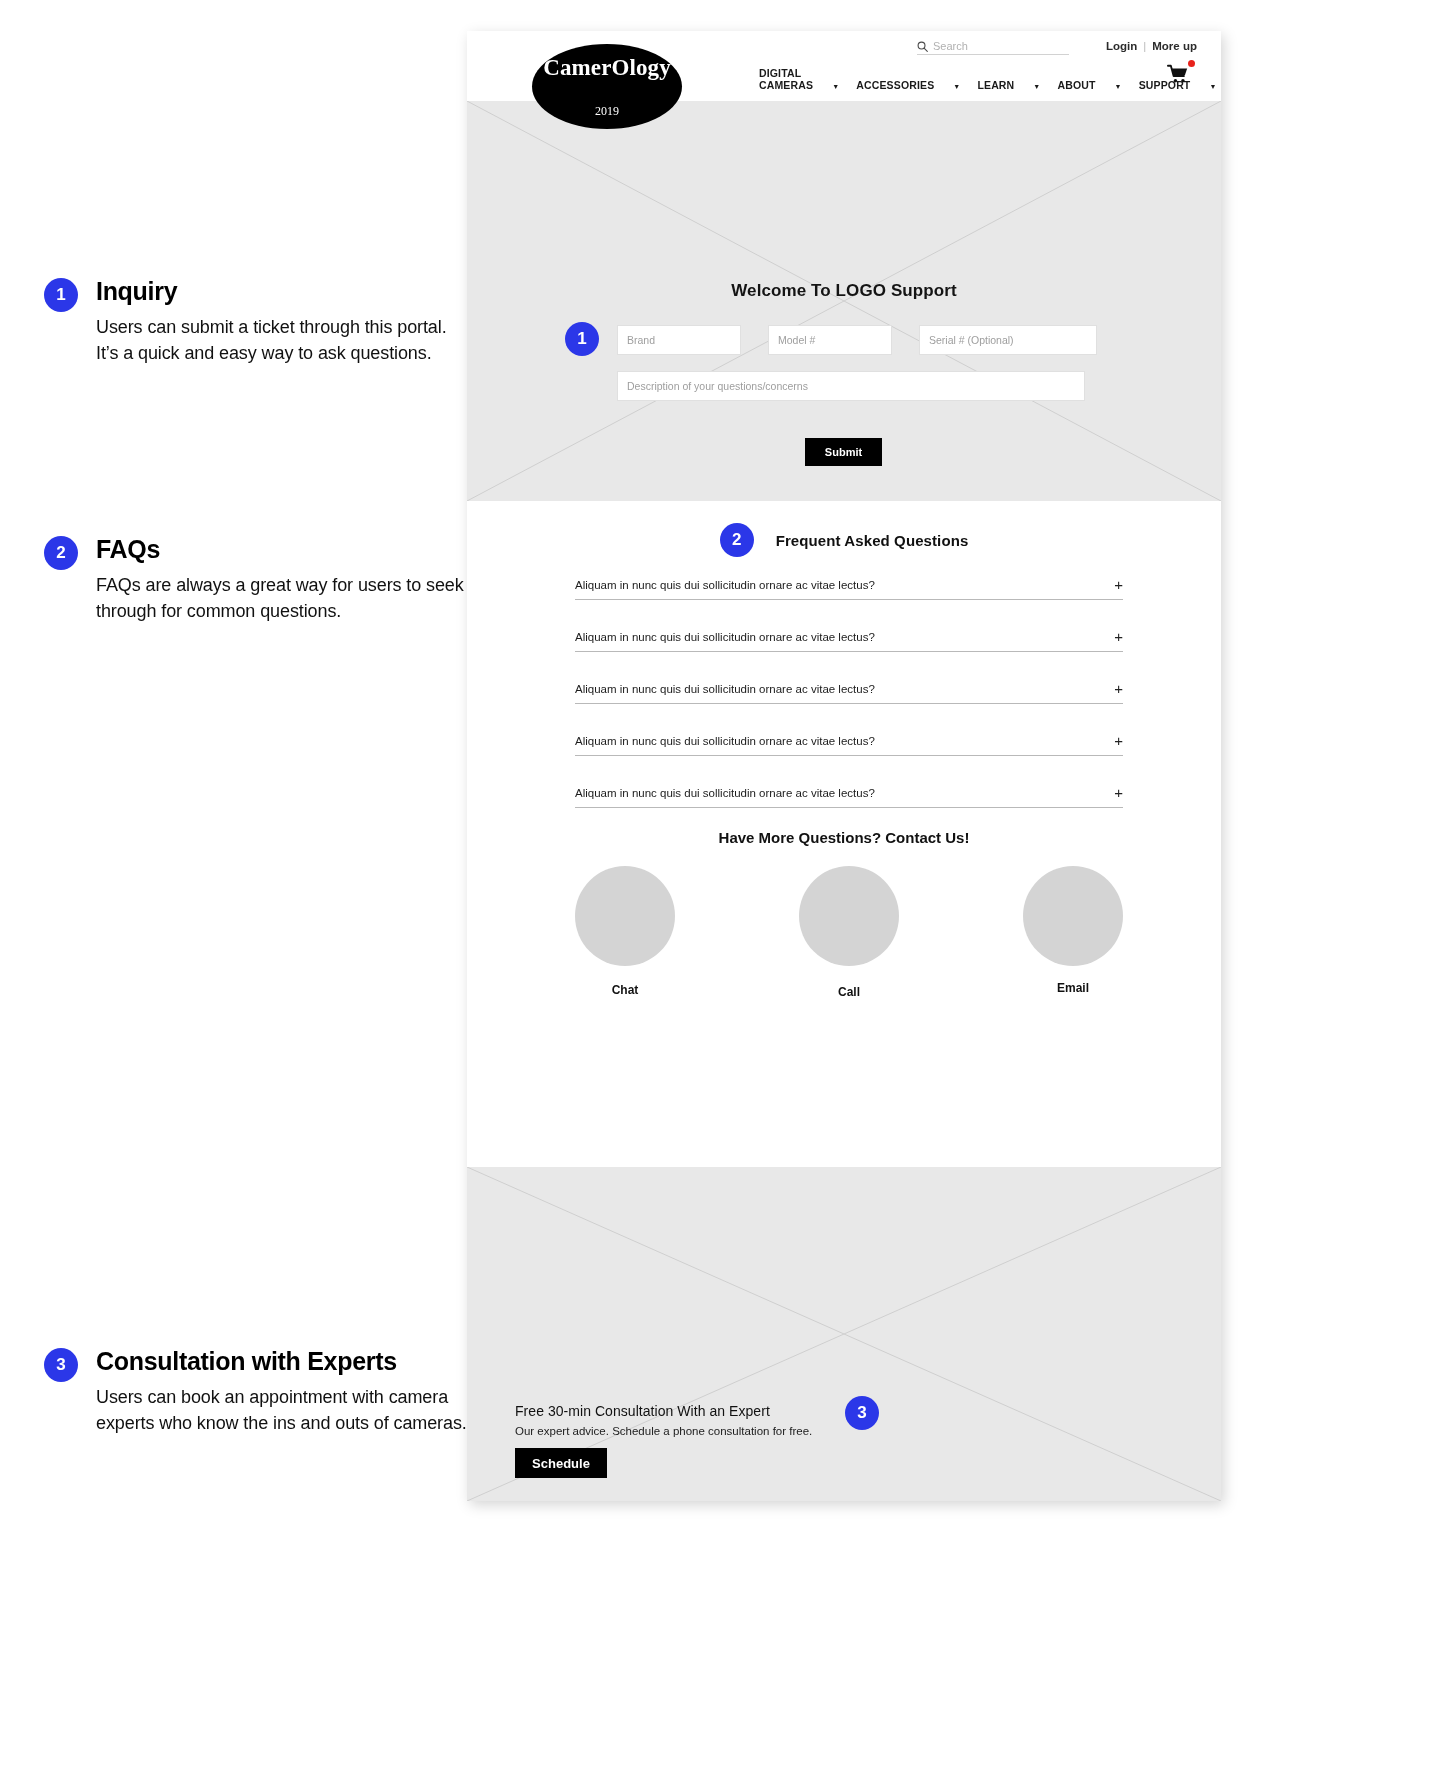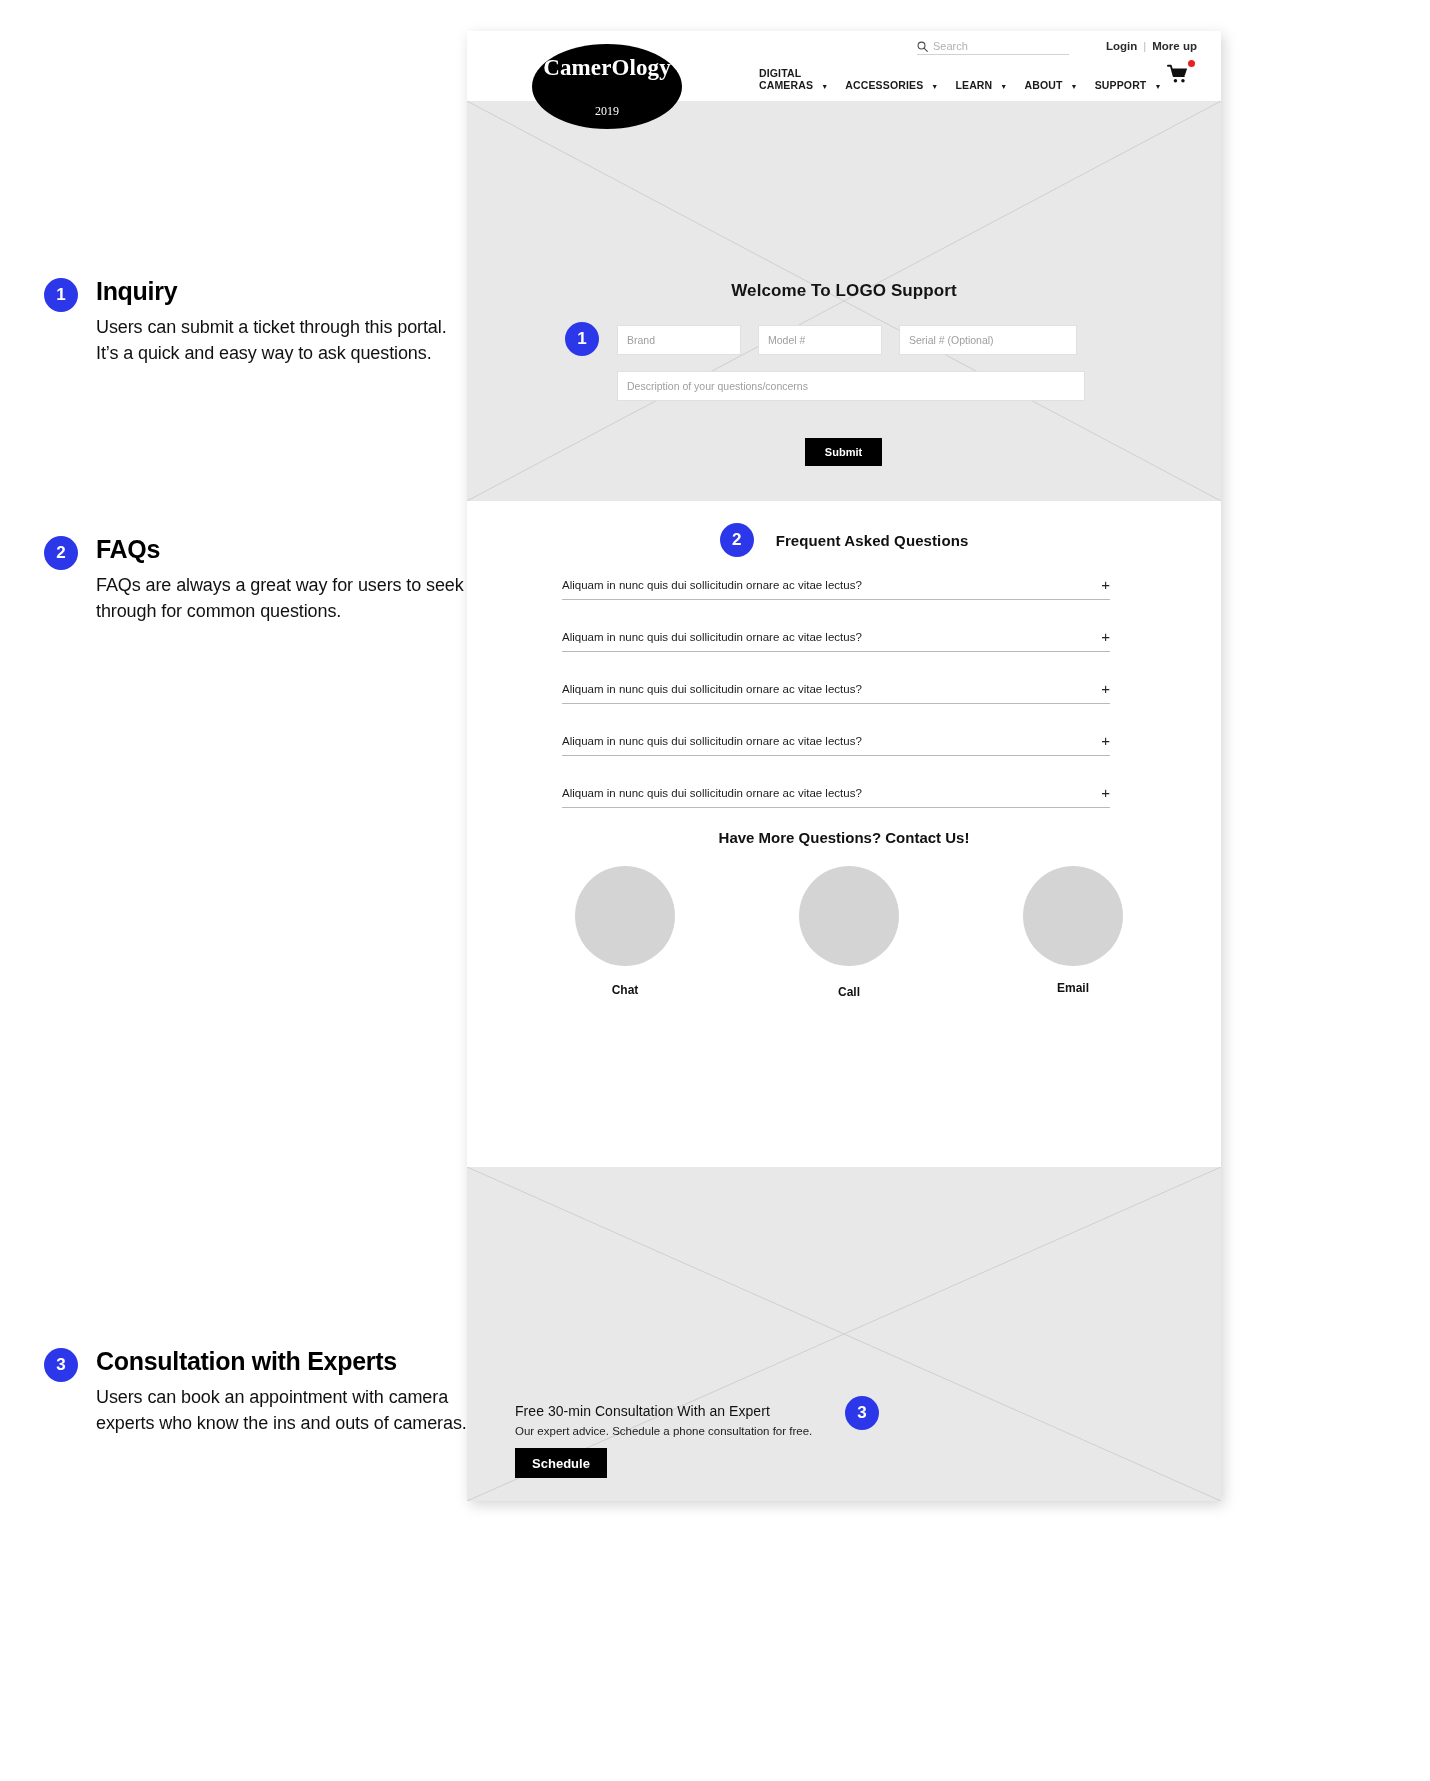--- a/index.html
+++ b/index.html
@@ -70,21 +70,21 @@
   .acct { position: absolute; right: 24px; top: 9px; font-size: 11.5px; font-weight: bold; color: #2b2b2b; display: flex; align-items: center; gap: 6px; }
   .acct .sep { color: #bbb; font-weight: normal; }
 
   .nav {
     position: absolute; left: 292px; top: 36px;
     display: flex; align-items: flex-end; gap: 17px;
   }
   .nav-item {
     font-size: 10.5px; font-weight: bold; color: #1a1a1a;
     letter-spacing: 0.15px; line-height: 1.18; white-space: pre-line;
-    display: flex; align-items: flex-end; gap: 8px;
+    display: flex; align-items: flex-end; gap: 19px;
   }
   .caret { font-size: 7px; line-height: 1; position: relative; top: -2px; }
 
   .cart { position: absolute; right: 32px; top: 32px; width: 22px; height: 22px; }
   .cart-badge {
     position: absolute; right: 26px; top: 29px;
     width: 7px; height: 7px; border-radius: 50%; background: #e8221b;
   }
 
   
@@ -100,21 +100,21 @@
     position: absolute; left: 0; right: 0; top: 180px;
     text-align: center; font-size: 17px; font-weight: bold; color: #141414;
     letter-spacing: 0.1px; z-index: 3;
   }
   .hero-badge {
     position: absolute; left: 98px; top: 221px;
     width: 34px; height: 34px; border-radius: 50%; background: #2b37e8;
     color: #fff; font-size: 17px; font-weight: bold;
     display: flex; align-items: center; justify-content: center; z-index: 4;
   }
-  .form-row { position: absolute; left: 150px; top: 224px; display: flex; gap: 17px; z-index: 3; }
+  .form-row { position: absolute; left: 150px; top: 224px; display: flex; gap: 27px; z-index: 3; }
   .fld {
     height: 30px; background: #fff; border: 1px solid #e0e0e0;
     display: flex; align-items: center; padding: 0 9px;
     font-size: 10.5px; color: #9e9e9e;
   }
   .fld-brand { width: 124px; }
   .fld-model { width: 124px; }
   .fld-serial { width: 178px; }
   .fld-desc {
     position: absolute; left: 150px; top: 270px; width: 468px; height: 30px;
@@ -136,21 +136,21 @@
     position: absolute; left: 0; right: 0; top: 495px;
     display: flex; align-items: center; justify-content: center; gap: 22px;
   }
   .faq-badge {
     width: 34px; height: 34px; border-radius: 50%; background: #2b37e8;
     color: #fff; font-size: 17px; font-weight: bold;
     display: flex; align-items: center; justify-content: center;
   }
   .faq-title { font-size: 15px; font-weight: bold; color: #111; letter-spacing: 0.1px; }
 
-  .faq-list { position: absolute; left: 95px; top: 42px; width: 548px; }
+  .faq-list { position: absolute; left: 108px; top: 42px; width: 548px; }
   .faq-row {
     position: relative; display: flex; align-items: center; justify-content: space-between;
     border-bottom: 1px solid #b9b9b9; padding-bottom: 7px; cursor: pointer;
   }
   .faq-q { font-size: 11.5px; color: #1c1c1c; }
   .faq-plus { font-size: 15px; color: #222; line-height: 1; font-weight: 300; }
 
   .contact-title {
     position: absolute; left: 0; right: 0; top: 328px; text-align: center;
     font-size: 15px; font-weight: bold; color: #111;

